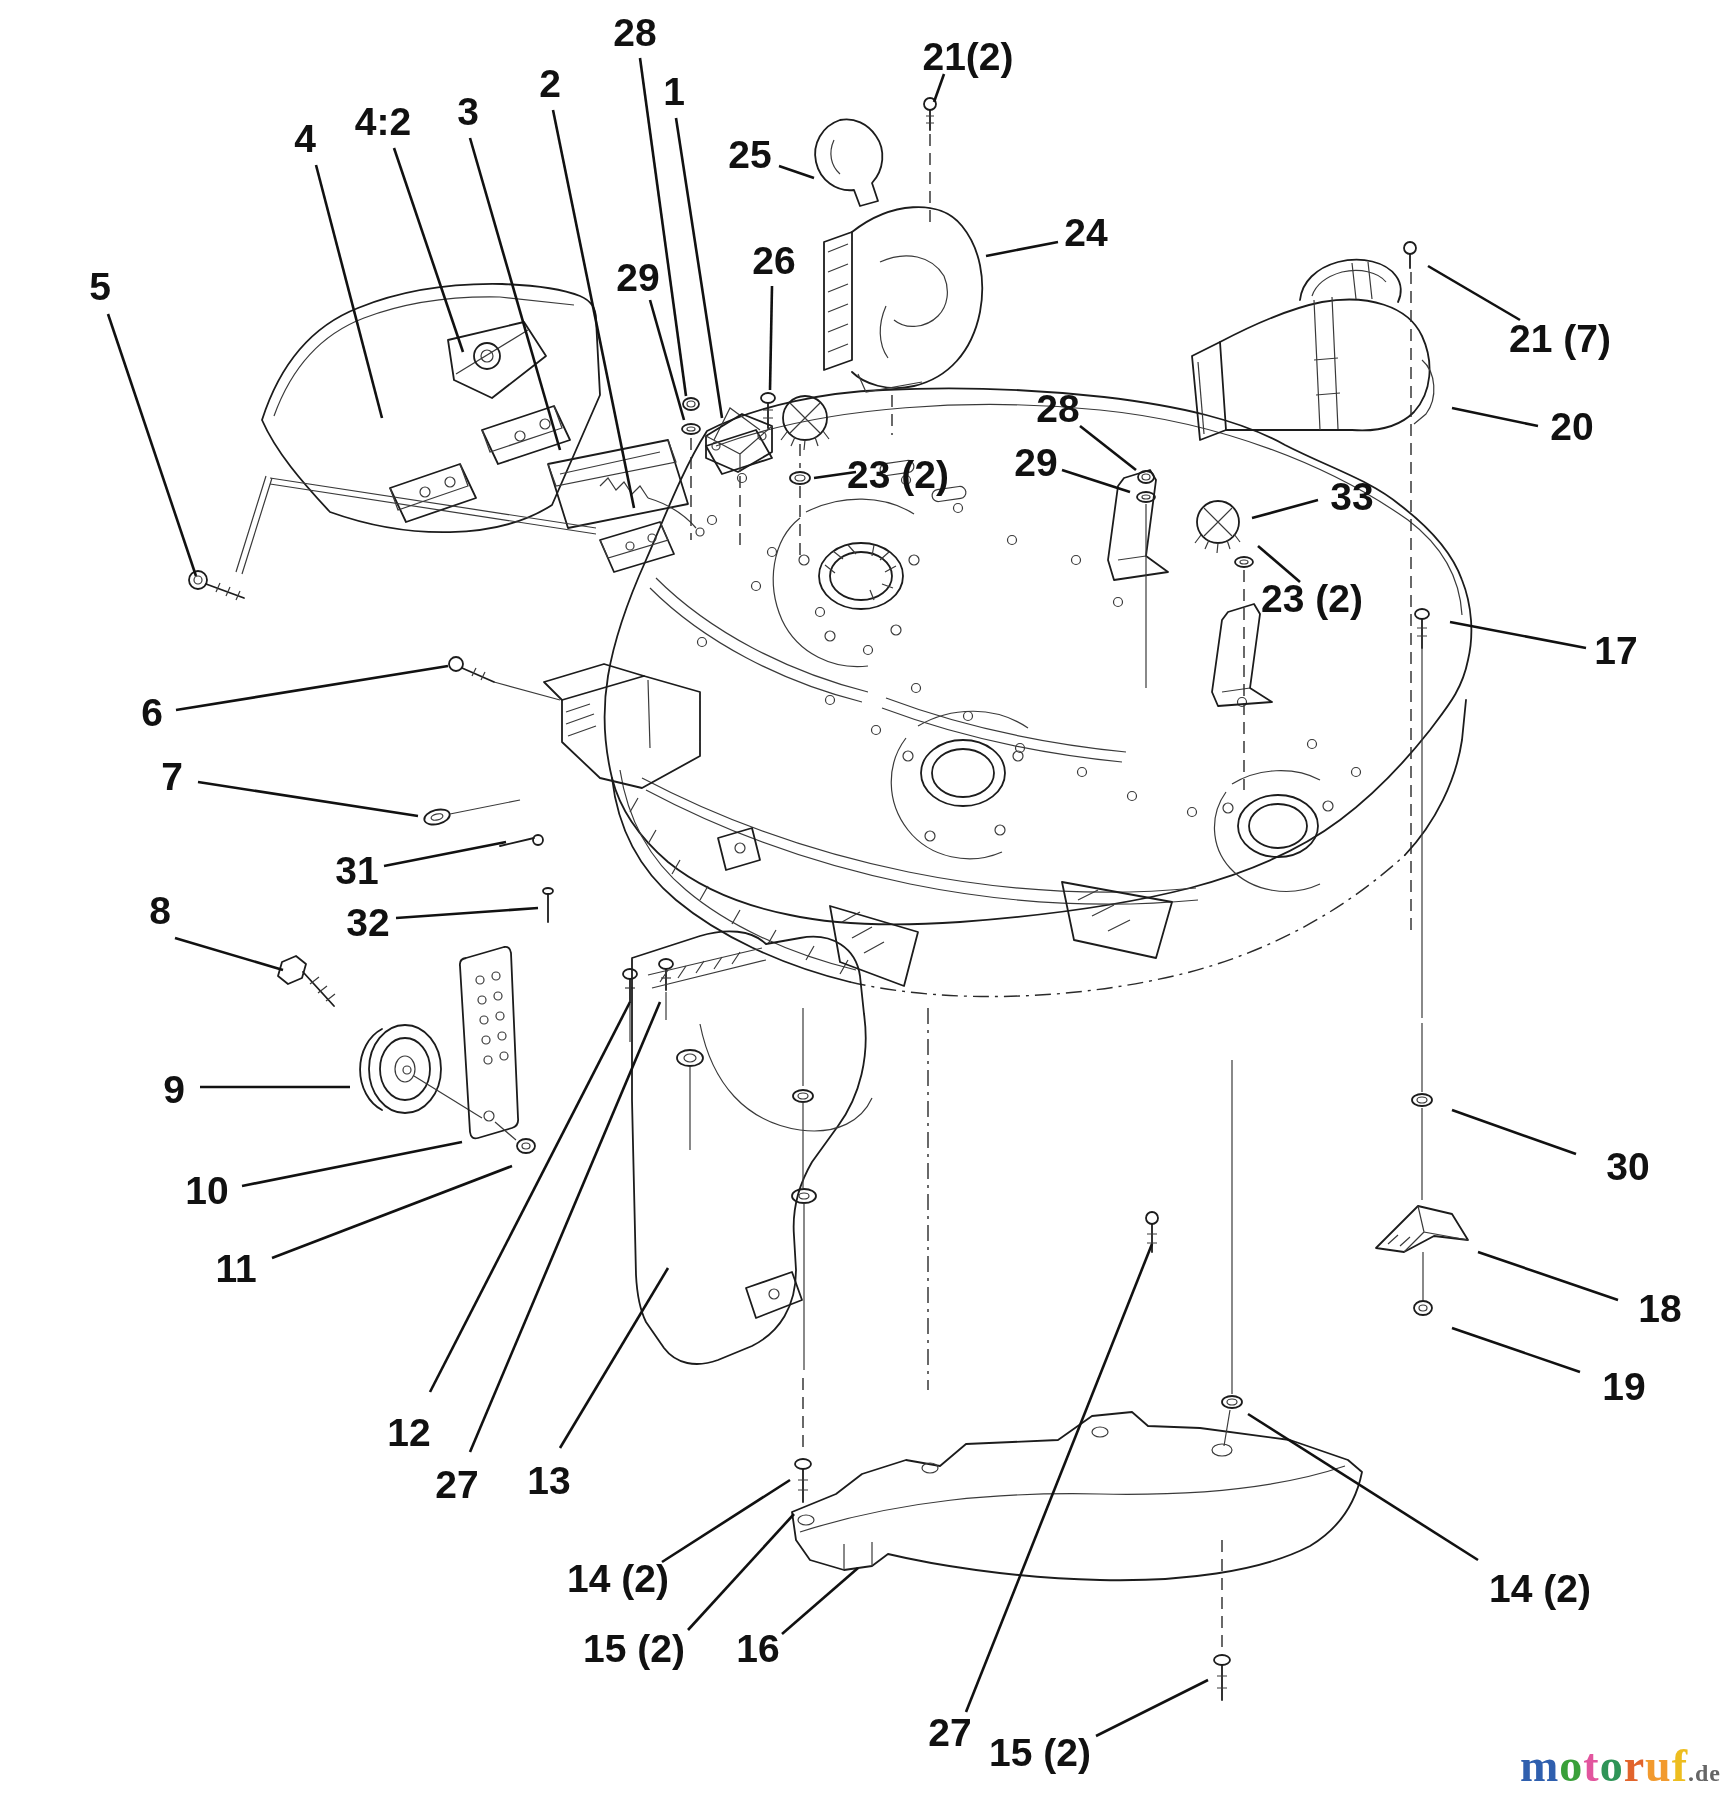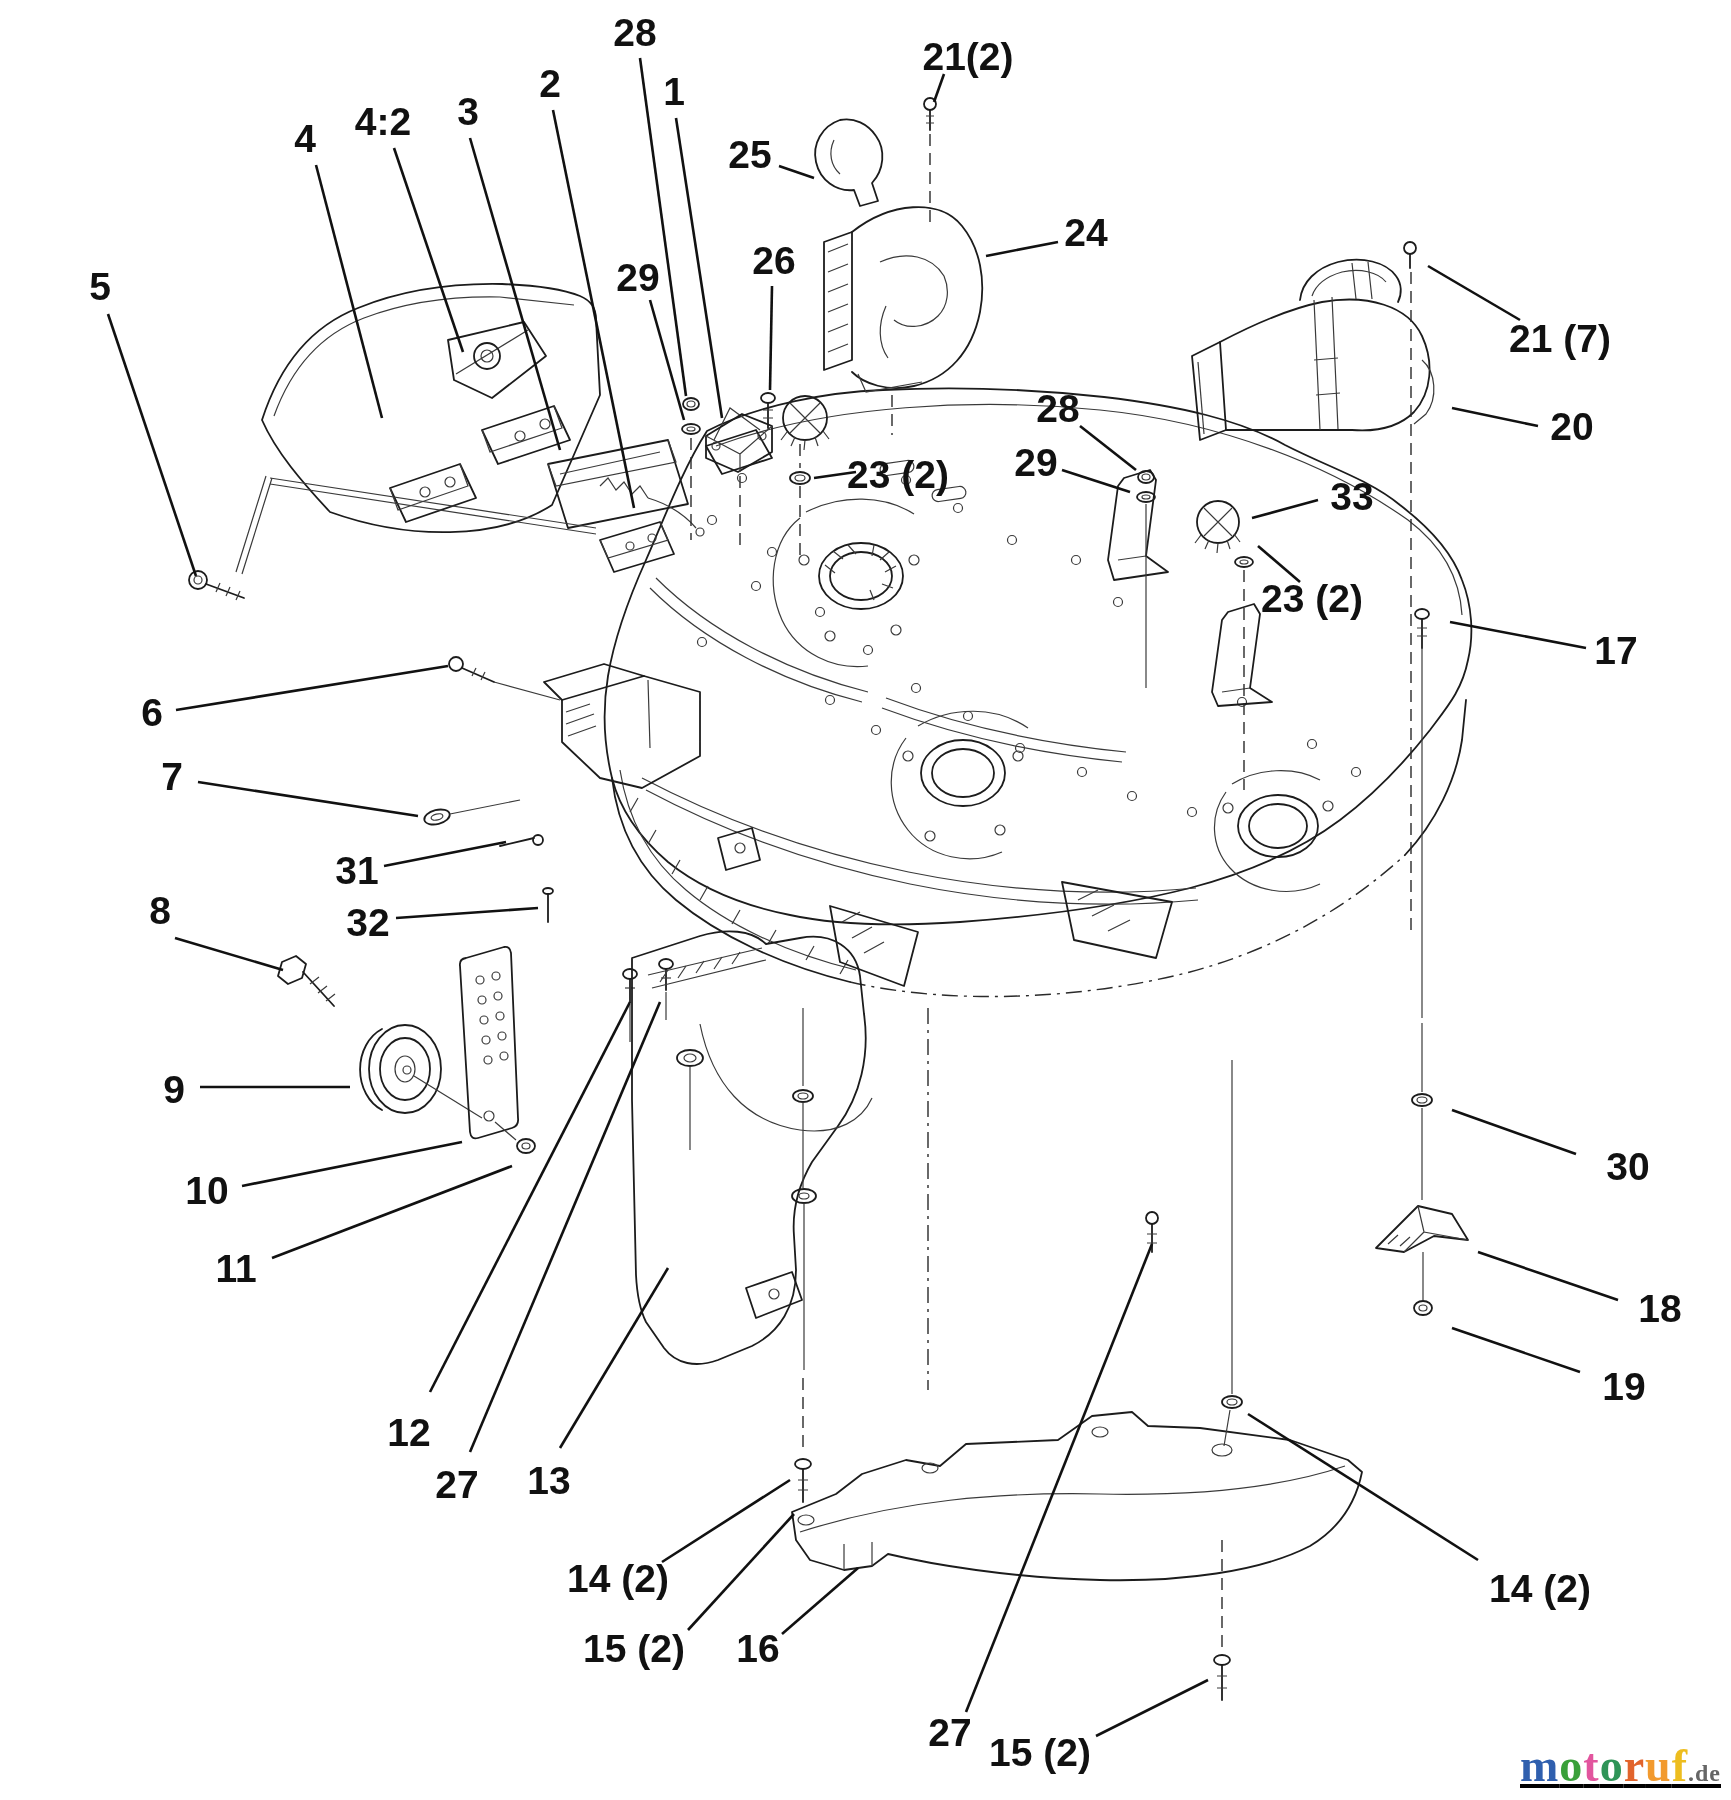--- a/index.html
+++ b/index.html
@@ -8,21 +8,21 @@
   #stage{position:absolute;inset:0;}
   svg{display:block;}
   
   .ln{fill:none;stroke:#1c1c1c;stroke-width:1.8;stroke-linecap:round;stroke-linejoin:round;}
   .thin{fill:none;stroke:#3a3a3a;stroke-width:1.2;}
   .dash{fill:none;stroke:#2a2a2a;stroke-width:1.4;stroke-dasharray:12 7;}
   .dashdot{fill:none;stroke:#2a2a2a;stroke-width:1.4;stroke-dasharray:16 6 3 6;}
   .leader{stroke:#111;stroke-width:2.6;}
   .callout{font-family:"Liberation Sans",sans-serif;font-weight:bold;font-size:39px;fill:#111;}
   #watermark{position:absolute;right:10px;bottom:8px;
-     font-family:"Liberation Serif",serif;font-weight:bold;font-size:46px;letter-spacing:1px;text-decoration:underline;}
+     font-family:"Liberation Serif",serif;font-weight:bold;font-size:46px;letter-spacing:1px;}
   #watermark .suffix{font-size:24px;font-weight:bold;}
 </style>
 </head>
 <body>
 
 <div id="stage">
 <svg id="art" viewBox="0 0 1731 1800" width="1731" height="1800">
 
   <g>
     <path class="ln" d="M707,431 C760,404 830,392 883,390 C960,386 1040,390 1104,397

